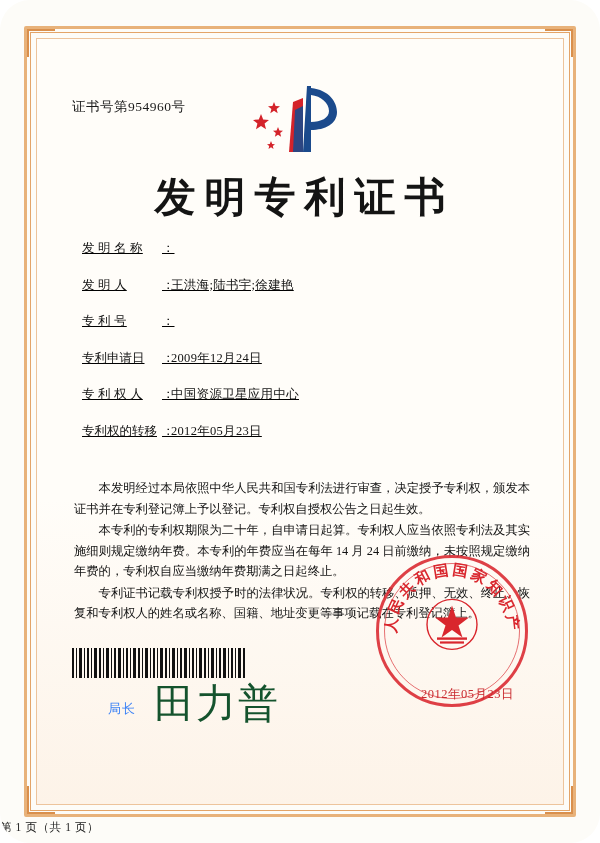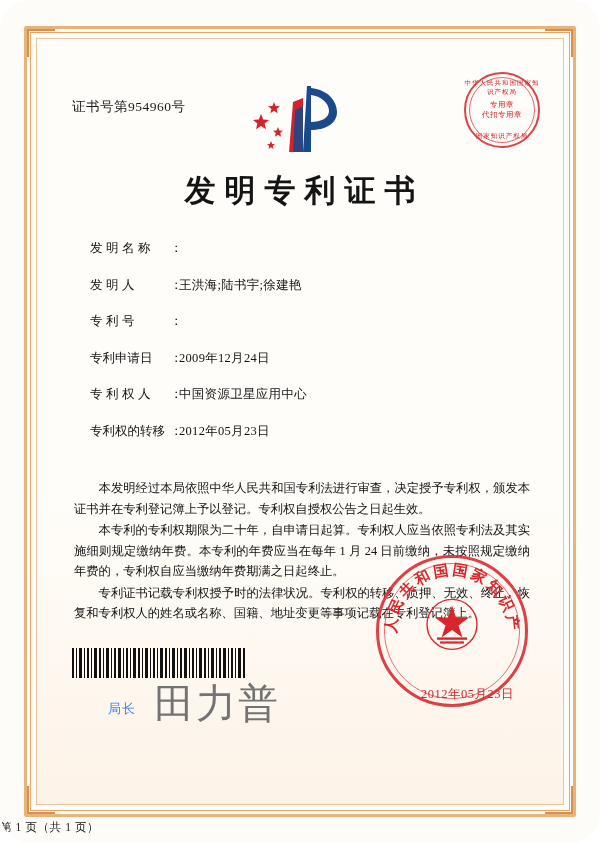--- a/index.html
+++ b/index.html
@@ -117,34 +117,35 @@
   }
   .seal-top .arc-top { top: 7px; }
   .seal-top .arc-bottom { bottom: 7px; }
 
   
   .main-title {
     position: absolute;
     left: 0; right: 0;
     top: 120px;
     text-align: center;
-    font-size: 31px;
+    font-size: 41px;
     font-weight: bold;
     letter-spacing: 9px;
     color: #141414;
     font-family: "DejaVu Serif", "Liberation Serif", serif;
     text-indent: 9px;
   }
 
   
   .fields {
     position: absolute;
-    left: 44px;
+    left: 36px;
     right: 24px;
     top: 190px;
+    text-decoration: underline;
   }
   .field-row {
     display: flex;
     align-items: baseline;
     margin-bottom: 19.5px;
     font-size: 12.5px;
     color: #121212;
   }
   .field-label {
     width: 80px;
@@ -196,21 +197,21 @@
     font-size: 13px;
     color: #3b82f6;
     letter-spacing: 1px;
   }
   .signature {
     position: absolute;
     left: 108px;
     top: 626px;
     width: 160px;
     height: 62px;
-    color: #737373;
+    color: #14532d;
     font-size: 40px;
     font-family: "DejaVu Serif", serif;
     letter-spacing: 2px;
   }
 
   
   .seal-main {
     position: absolute;
     right: 26px;
     bottom: 88px;
@@ -297,30 +298,20 @@
         <path d="M50 30 L58 26 L58 72 L48 72 Z" fill="#1b4a8c" opacity="0.9"></path>
         <g fill="#d4232a">
           <polygon points="16,34 18.2,39.5 24,39.9 19.6,43.6 21,49.2 16,46.1 11,49.2 12.4,43.6 8,39.9 13.8,39.5"></polygon>
           <polygon points="29,22 30.6,26 35,26.3 31.6,29 32.7,33.2 29,30.8 25.3,33.2 26.4,29 23,26.3 27.4,26"></polygon>
           <polygon points="33,47 34.4,50.5 38,50.8 35.2,53.1 36.1,56.7 33,54.7 29.9,56.7 30.8,53.1 28,50.8 31.6,50.5"></polygon>
           <polygon points="26,61 27.2,64 30,64.2 27.8,66 28.5,69 26,67.3 23.5,69 24.2,66 22,64.2 24.8,64"></polygon>
         </g>
       </svg>
     </div>
 
-    <div class="seal-top">
-      <div class="ring"></div>
-      <div class="ring2"></div>
-      <div class="seal-arc arc-top">中华人民共和国国家知识产权局</div>
-      <div class="seal-center">
-        <div>专用章</div>
-        <div>代扣专用章</div>
-      </div>
-      <div class="seal-arc arc-bottom">国家知识产权局</div>
-    </div>
 
     <div class="main-title">发明专利证书</div>
 
     <div class="fields">
       <div class="field-row">
         <span class="field-label">发 明 名 称</span>
         <span class="field-colon">：</span>
       </div>
       <div class="field-row">
         <span class="field-label">发 明 人</span>
@@ -343,21 +334,21 @@
       </div>
       <div class="field-row">
         <span class="field-label wide">专利权的转移</span>
         <span class="field-colon">：</span>
         <span class="field-value">2012年05月23日</span>
       </div>
     </div>
 
     <div class="paragraphs">
       <p>本发明经过本局依照中华人民共和国专利法进行审查，决定授予专利权，颁发本证书并在专利登记簿上予以登记。专利权自授权公告之日起生效。</p>
-      <p>本专利的专利权期限为二十年，自申请日起算。专利权人应当依照专利法及其实施细则规定缴纳年费。本专利的年费应当在每年 1 月 24 日前缴纳，未按照规定缴纳年费的，专利权自应当缴纳年费期满之日起终止。</p>
+      <p>本专利的专利权期限为二十年，自申请日起算。专利权人应当依照专利法及其实施细则规定缴纳年费。本专利的年费应当在每年 14 月 24 日前缴纳，未按照规定缴纳年费的，专利权自应当缴纳年费期满之日起终止。</p>
       <p>专利证书记载专利权授予时的法律状况。专利权的转移、质押、无效、终止、恢复和专利权人的姓名或名称、国籍、地址变更等事项记载在专利登记簿上。</p>
     </div>
 
     <div class="barcode">
       <svg width="174" height="30" viewBox="0 0 174 30">
         <g fill="#111">
           <rect x="0" y="0" width="2" height="30"></rect>
             <rect x="4" y="0" width="1" height="30"></rect>
           <rect x="7" y="0" width="3" height="30"></rect>
             <rect x="12" y="0" width="1" height="30"></rect>

